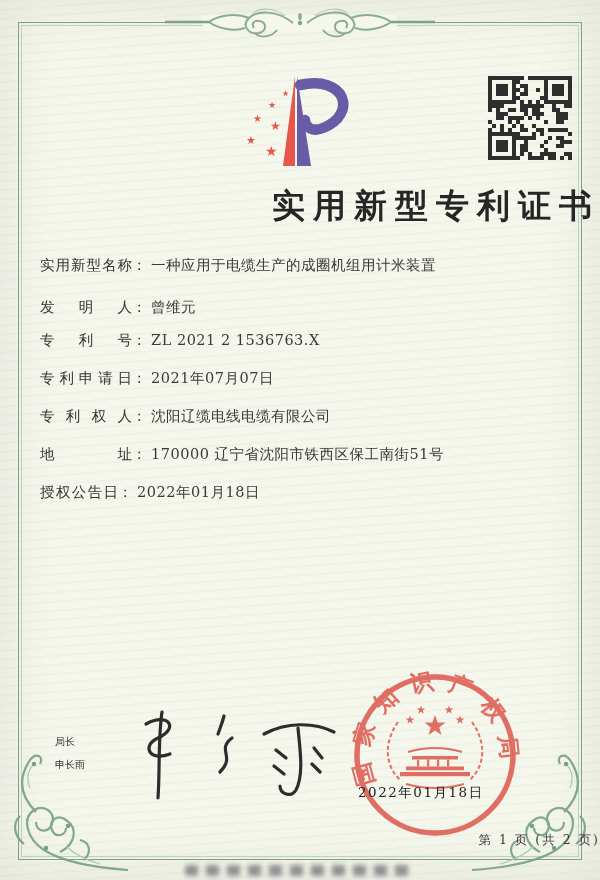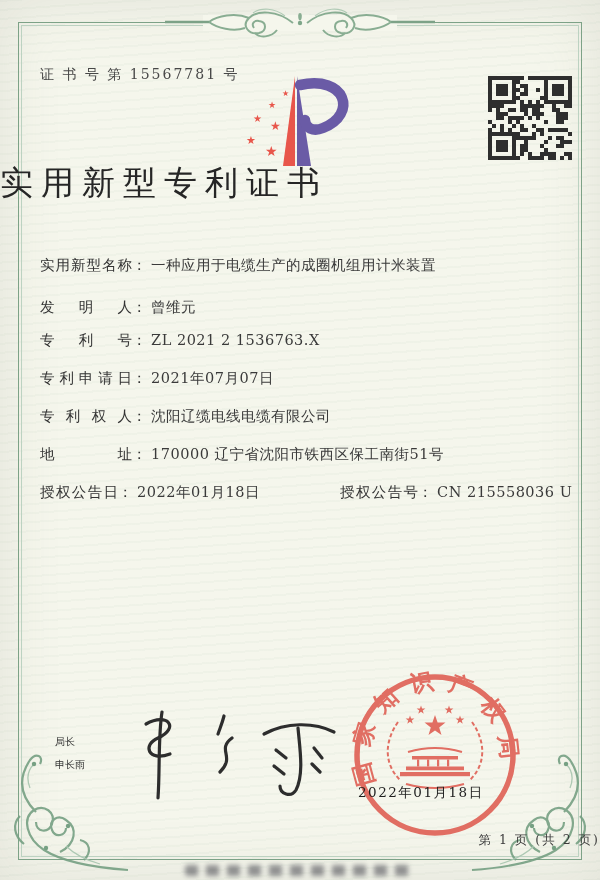--- a/index.html
+++ b/index.html
@@ -13,22 +13,22 @@
   }
   .frame{position:absolute;top:22px;left:18px;right:18px;bottom:20px;border:1.5px solid #7da287;pointer-events:none;}
   .frame::after{content:"";position:absolute;inset:2px;border:1px solid #bcd2c1;}
   .ornament-top{position:absolute;top:2px;left:50%;transform:translateX(-50%);}
   .flourish-bl{position:absolute;left:0px;top:748px;}
   .flourish-br{position:absolute;right:0px;top:748px;transform:scaleX(-1);}
   .cert-no{position:absolute;top:66px;left:40px;font-size:14px;letter-spacing:2px;color:#474747;}
   .logo{position:absolute;top:68px;left:232px;}
   .qr{position:absolute;top:76px;left:488px;width:84px;height:84px;}
   .qr .m{position:absolute;width:4px;height:4px;background:#2e2e2e;}
-  .title{position:absolute;top:161px;left:0;width:100%;text-align:left;
-    font-size:33px;font-weight:400;letter-spacing:8px;color:#262626;}
+  .title{position:absolute;top:184px;left:0;width:100%;text-align:right;
+    font-size:33px;font-weight:700;letter-spacing:8px;color:#262626;}
   .fields{position:absolute;left:40px;top:256px;width:520px;font-size:14.5px;}
   .frow{position:absolute;left:0;width:520px;white-space:nowrap;}
   .flabel{display:inline-block;width:92px;text-align:justify;text-align-last:justify;color:#333;}
   .colon{color:#333;}
   .fvalue{color:#3a3a3a;letter-spacing:0.5px;}
   .grant2{position:absolute;left:300px;top:0;white-space:nowrap;}
   .grant2 .flabel{width:78px;}
   .paras{position:absolute;left:40px;top:520px;width:521px;font-size:13.8px;line-height:1.95;color:#414141;}
   .paras p{margin:0;text-indent:2em;letter-spacing:0.4px;}
   .signer{position:absolute;left:55px;top:730px;font-size:10px;color:#2e2e2e;line-height:2.3;}
@@ -102,21 +102,20 @@
       <path d="M100,116 C86,112 74,106 66,98"></path>
       <path d="M30,40 C26,30 28,22 34,16"></path>
     </g>
     <g fill="#76a083">
       <circle cx="34" cy="16" r="2.2"></circle>
         <circle cx="68" cy="78" r="2.2"></circle>
         <circle cx="46" cy="100" r="2.2"></circle>
     </g>
   </svg>
 
-  <div class="cert-no">证 书 号 第 15567781 号</div>
 
   <svg class="logo" width="140" height="108" viewBox="0 0 140 108">
     <polygon points="63,8 51,98 63,98" fill="#e8564b"></polygon>
     <polygon points="65,8 65,98 79,98" fill="#6a5ba6"></polygon>
     <path d="M68,17 C114,7 126,46 91,60 C81,64 73,60 73,52" stroke="#6a5ba6" stroke-width="10.5" fill="none" stroke-linecap="round"></path>
     <g fill="#e8564b">
       <text class="star" x="50" y="28" font-size="8">★</text>
       <text class="star" x="36" y="40" font-size="9">★</text>
       <text class="star" x="21" y="54" font-size="10">★</text>
       <text class="star" x="38" y="62" font-size="12">★</text>
@@ -378,24 +377,20 @@
       <span class="flabel">专利权人</span><span class="colon">：</span>
       <span class="fvalue">沈阳辽缆电线电缆有限公司</span>
     </div>
     <div class="frow" style="top:189px">
       <span class="flabel">地址</span><span class="colon">：</span>
       <span class="fvalue">170000 辽宁省沈阳市铁西区保工南街51号</span>
     </div>
     <div class="frow" style="top:227px">
       <span class="flabel" style="width:78px">授权公告日</span><span class="colon">：</span>
       <span class="fvalue">2022年01月18日</span>
-      <span class="grant2">
-        <span class="flabel">授权公告号</span><span class="colon">：</span>
-        <span class="fvalue">CN 215558036 U</span>
-      </span>
     </div>
   </div>
 
 
   <div class="signer">
     <div>局长</div>
     <div>申长雨</div>
   </div>
 
   <svg class="sig" width="230" height="110" viewBox="0 0 230 110">

